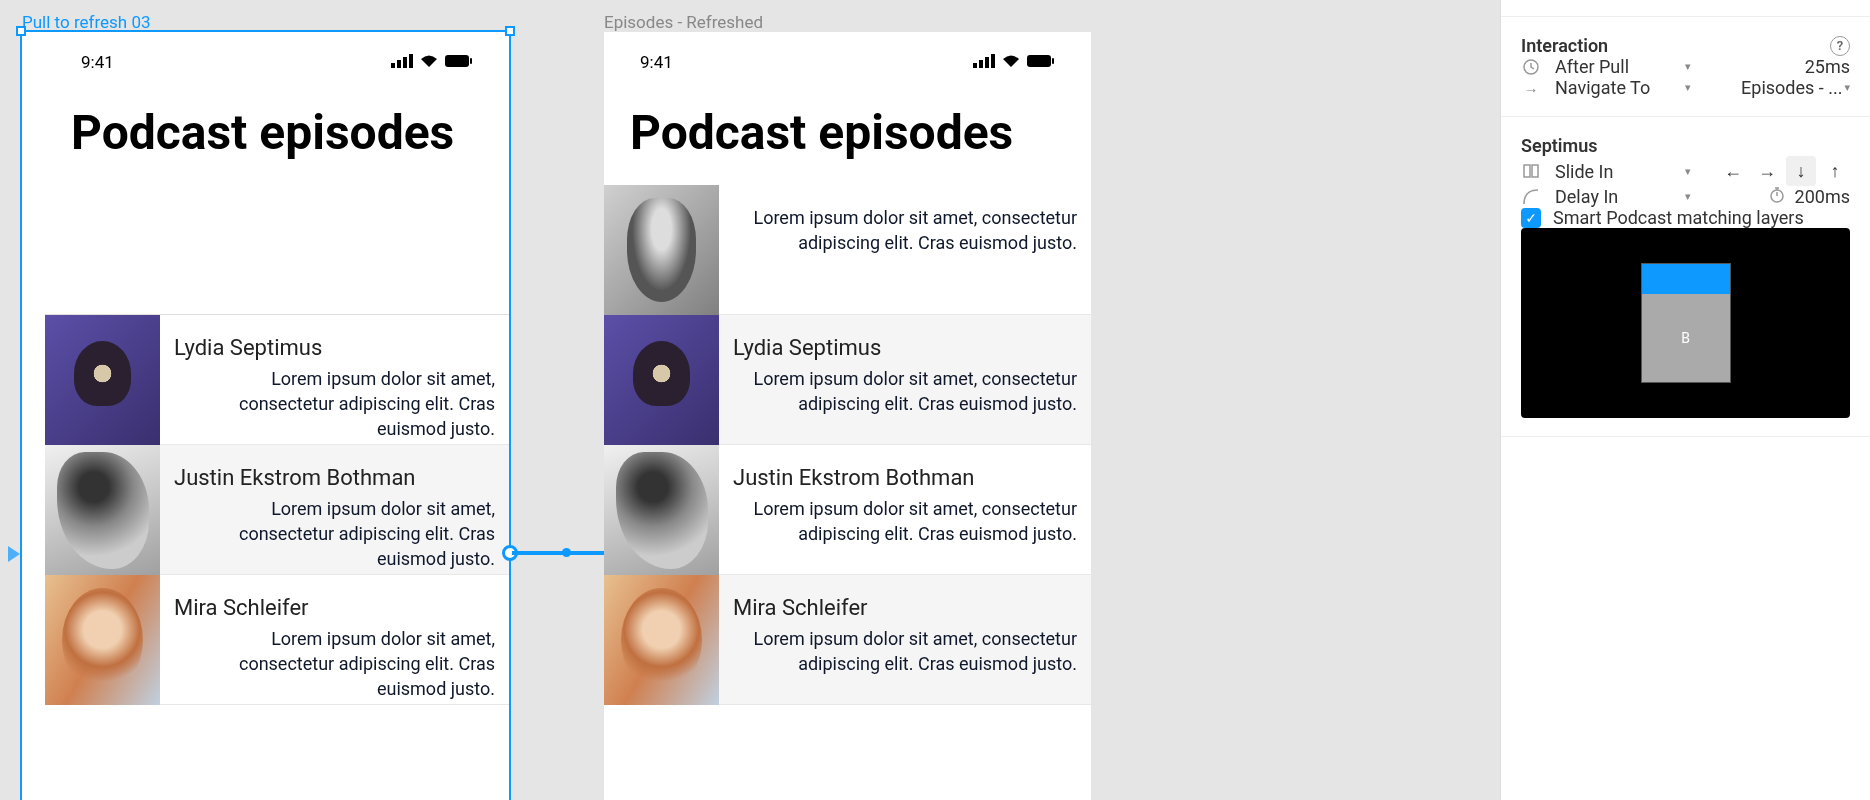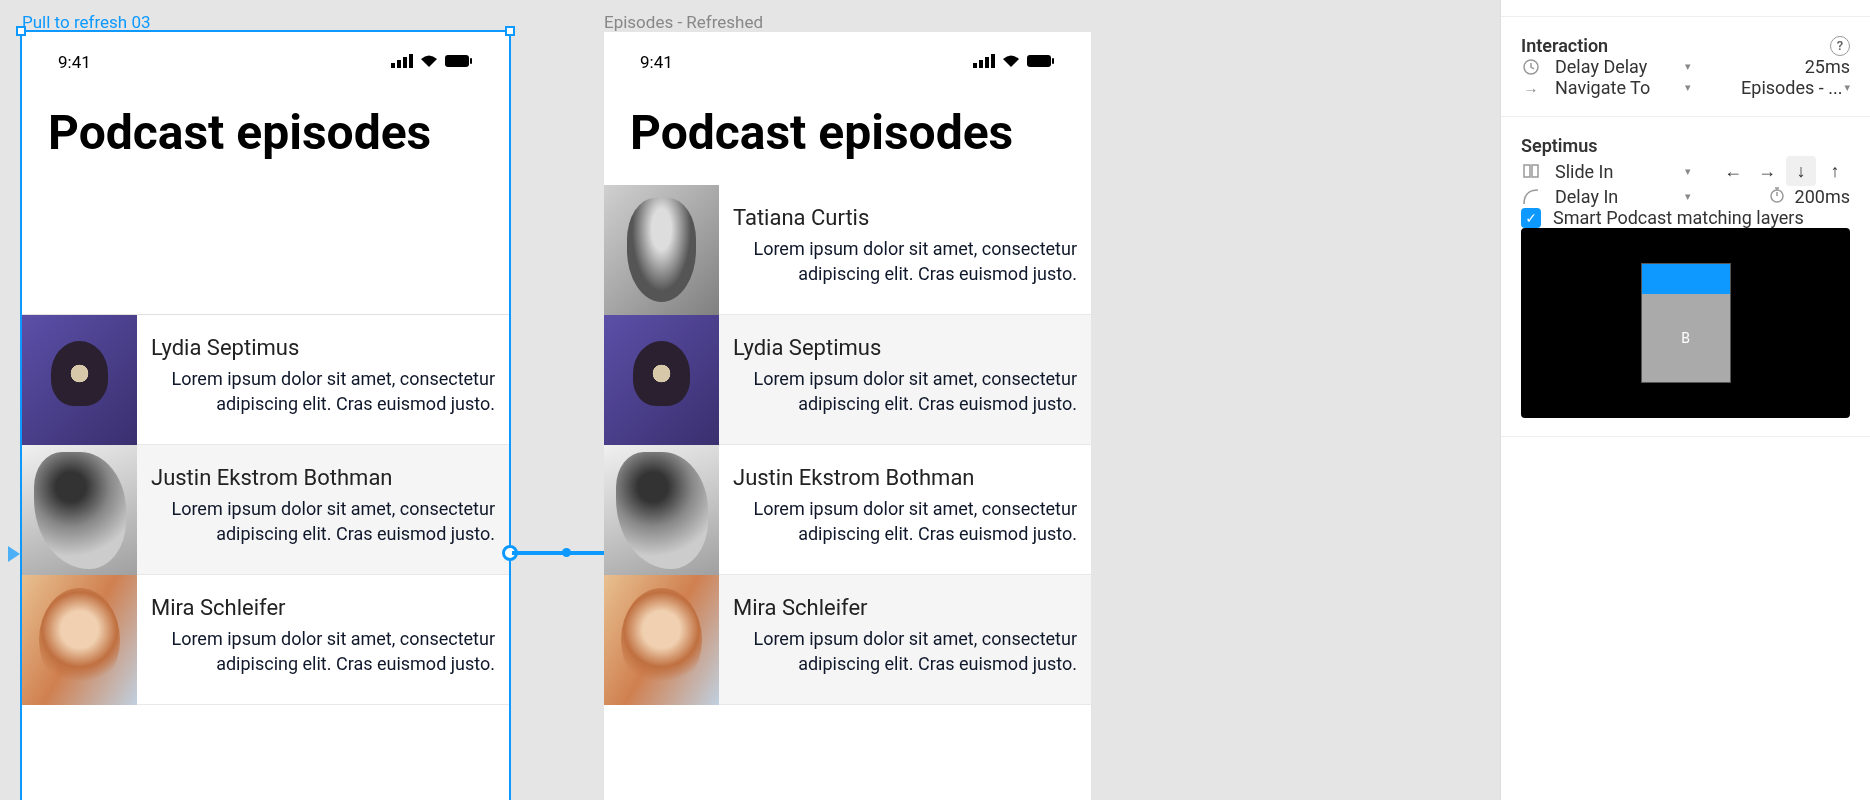--- a/index.html
+++ b/index.html
@@ -19,20 +19,21 @@
 .frame {
   position: absolute;
   background: #fff;
   width: 487px;
 }
 .frame-left {
   top: 32px;
   left: 22px;
   height: 768px;
   outline: 2px solid #0d99ff;
+  padding-left: 23px;
 }
 .frame-right {
   top: 32px;
   left: 604px;
   height: 768px;
 }
 .frame-label {
   position: absolute;
   top: -20px;
   left: 0;
@@ -281,21 +282,20 @@
               <rect x="0" y="1" width="24" height="12" rx="3" fill="#000"></rect>
               <rect x="25" y="4" width="2" height="6" rx="1" fill="#000"></rect>
             </svg></span>
       </div>
     </div>
     <div class="page-title">Podcast episodes</div>
 
     <div class="episode">
       <div class="avatar av-bw1"></div>
       <div class="ep-text">
-        <div class="ep-name">Tatiana Curtis</div>
         <div class="ep-desc">Lorem ipsum dolor sit amet, consectetur adipiscing elit. Cras euismod justo.</div>
       </div>
     </div>
     <div class="episode alt">
       <div class="avatar av-purple"></div>
       <div class="ep-text">
         <div class="ep-name">Lydia Septimus</div>
         <div class="ep-desc">Lorem ipsum dolor sit amet, consectetur adipiscing elit. Cras euismod justo.</div>
       </div>
     </div>
@@ -324,21 +324,21 @@
       <span>Interaction</span>
       <span class="help-icon">?</span>
     </div>
     <div class="panel-row">
       <span class="ico">
           <svg width="16" height="16">
             <circle cx="8" cy="8" r="7" fill="none" stroke="#999" stroke-width="1.5"></circle>
             <path d="M8 4 V8 L11 10" stroke="#999" stroke-width="1.5" fill="none"></path>
           </svg>
         </span>
-      <span class="label">Delay Delay</span>
+      <span class="label">After Pull</span>
       <span class="chev">▾</span>
       <span class="value">25ms</span>
     </div>
     <div class="panel-row">
       <span class="ico">→</span>
       <span class="label">Navigate To</span>
       <span class="chev">▾</span>
       <span class="value value-drop">
         <span class="truncate">Episodes - ...</span>
         <span class="chev">▾</span>

